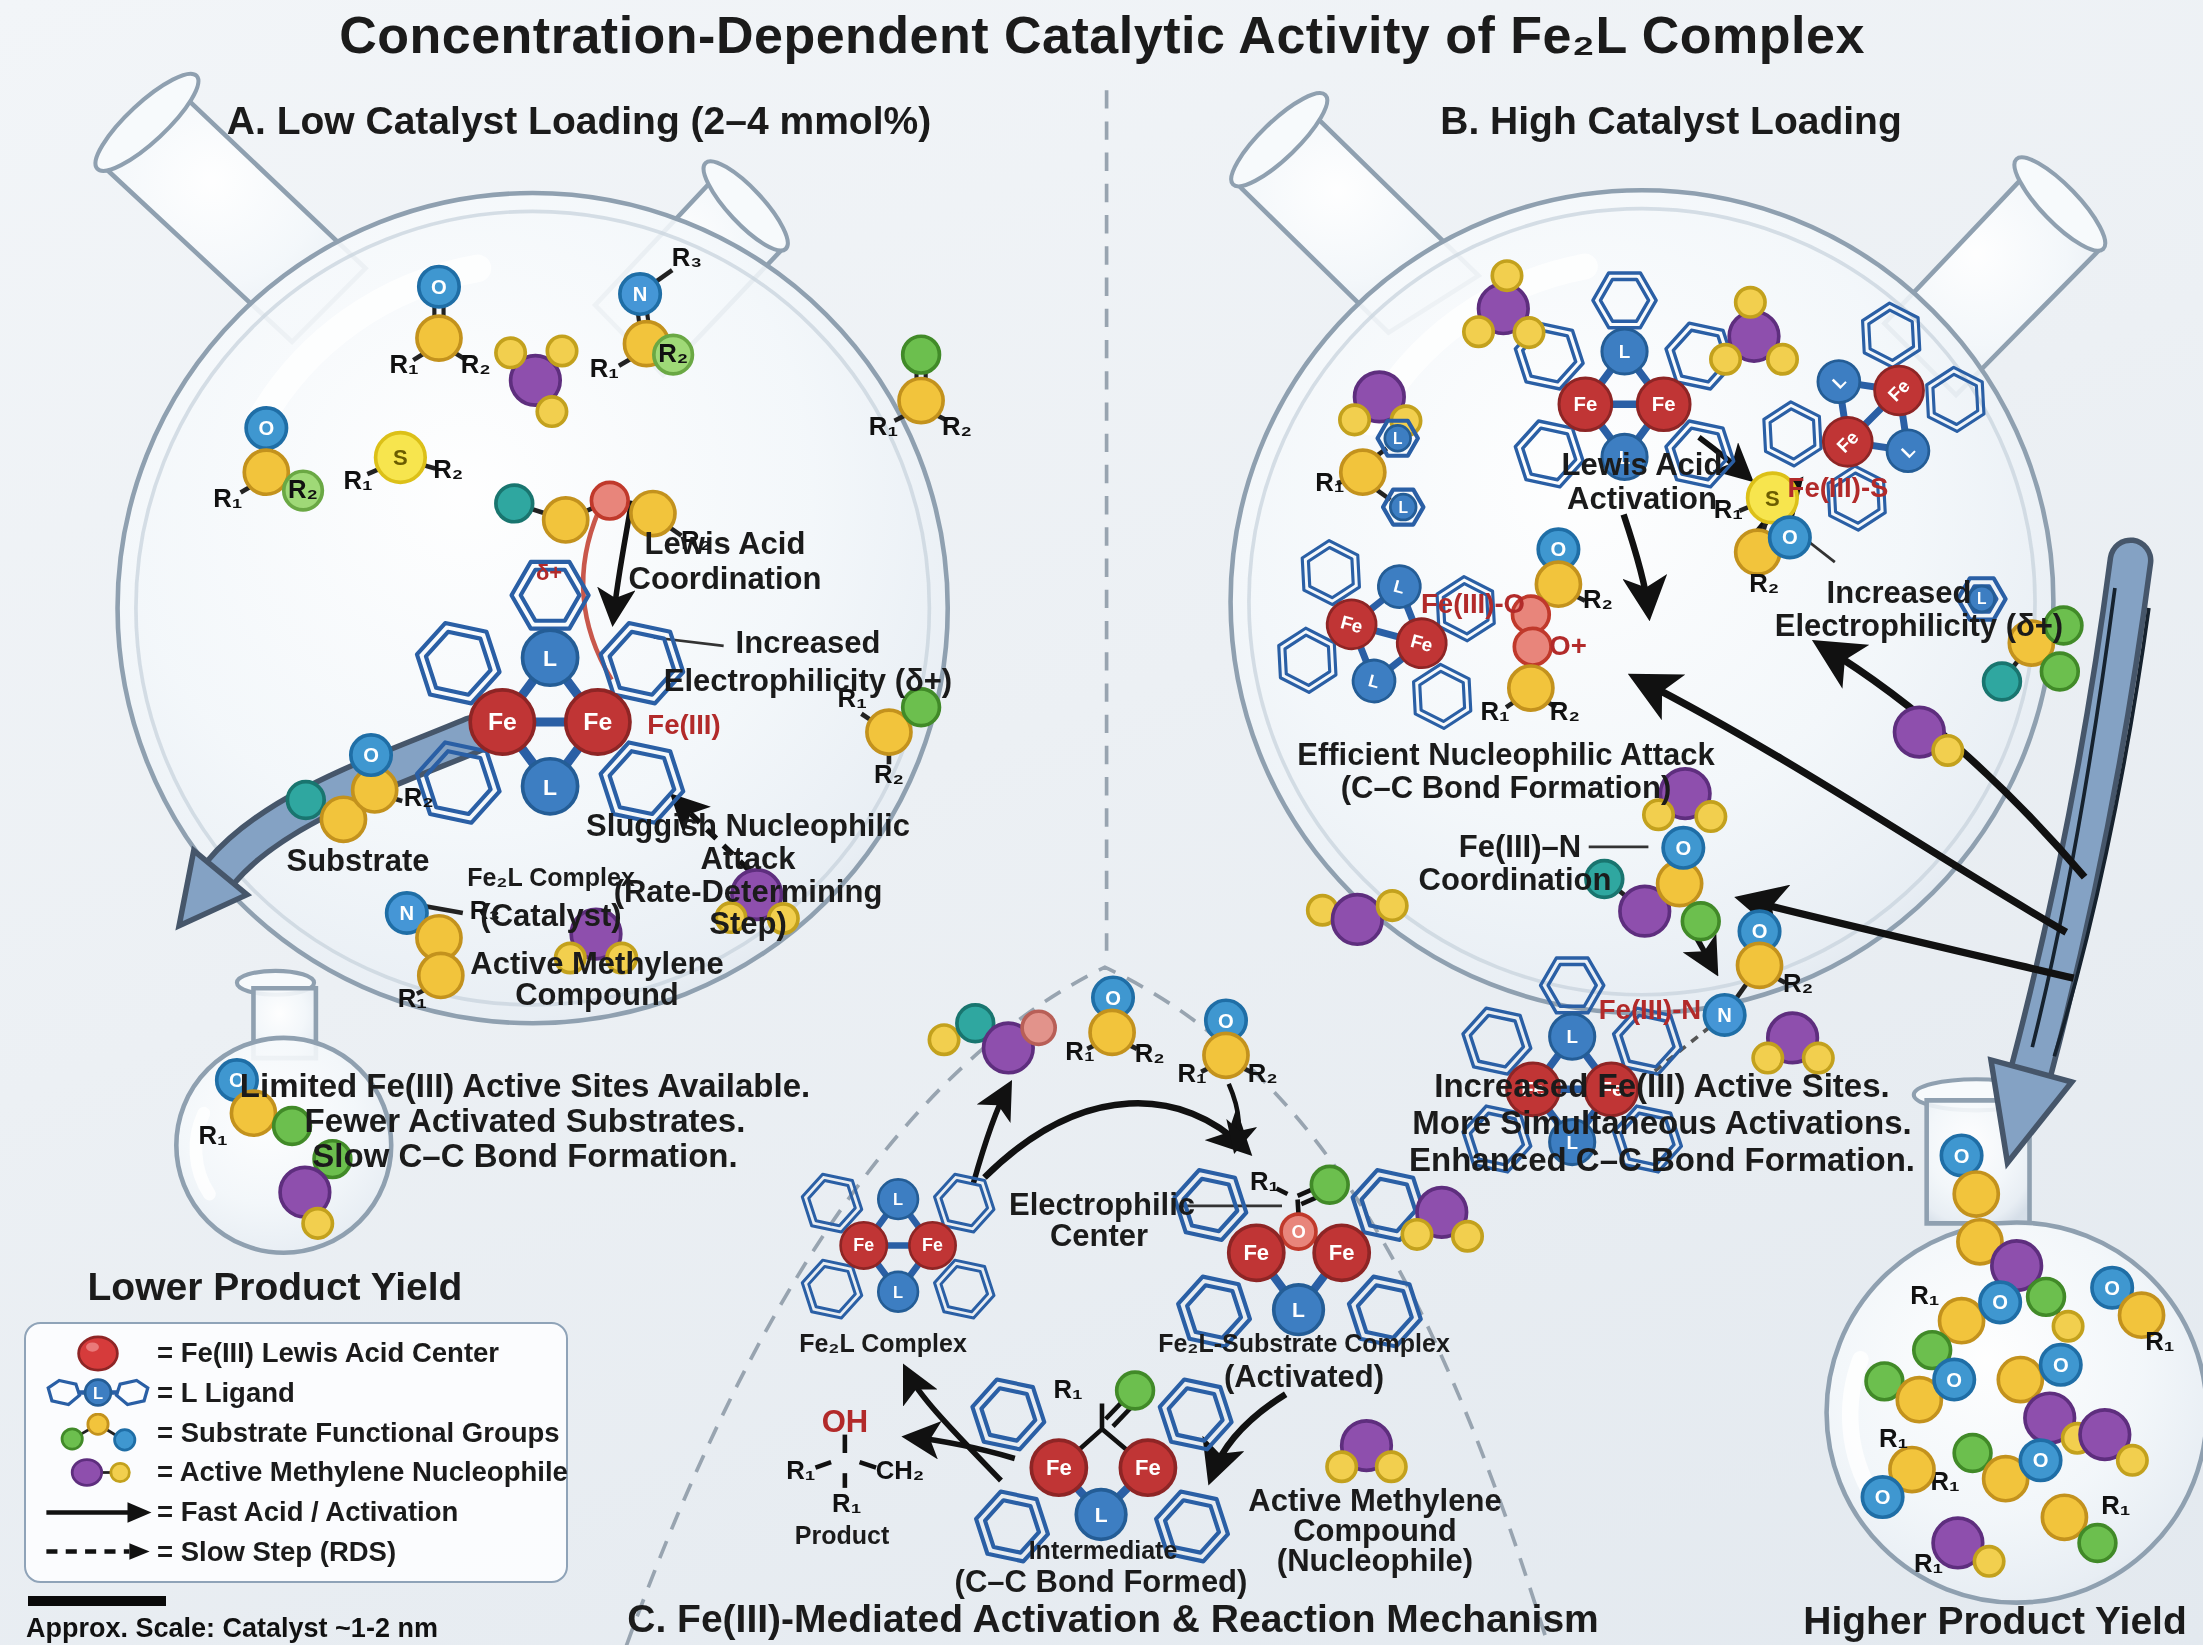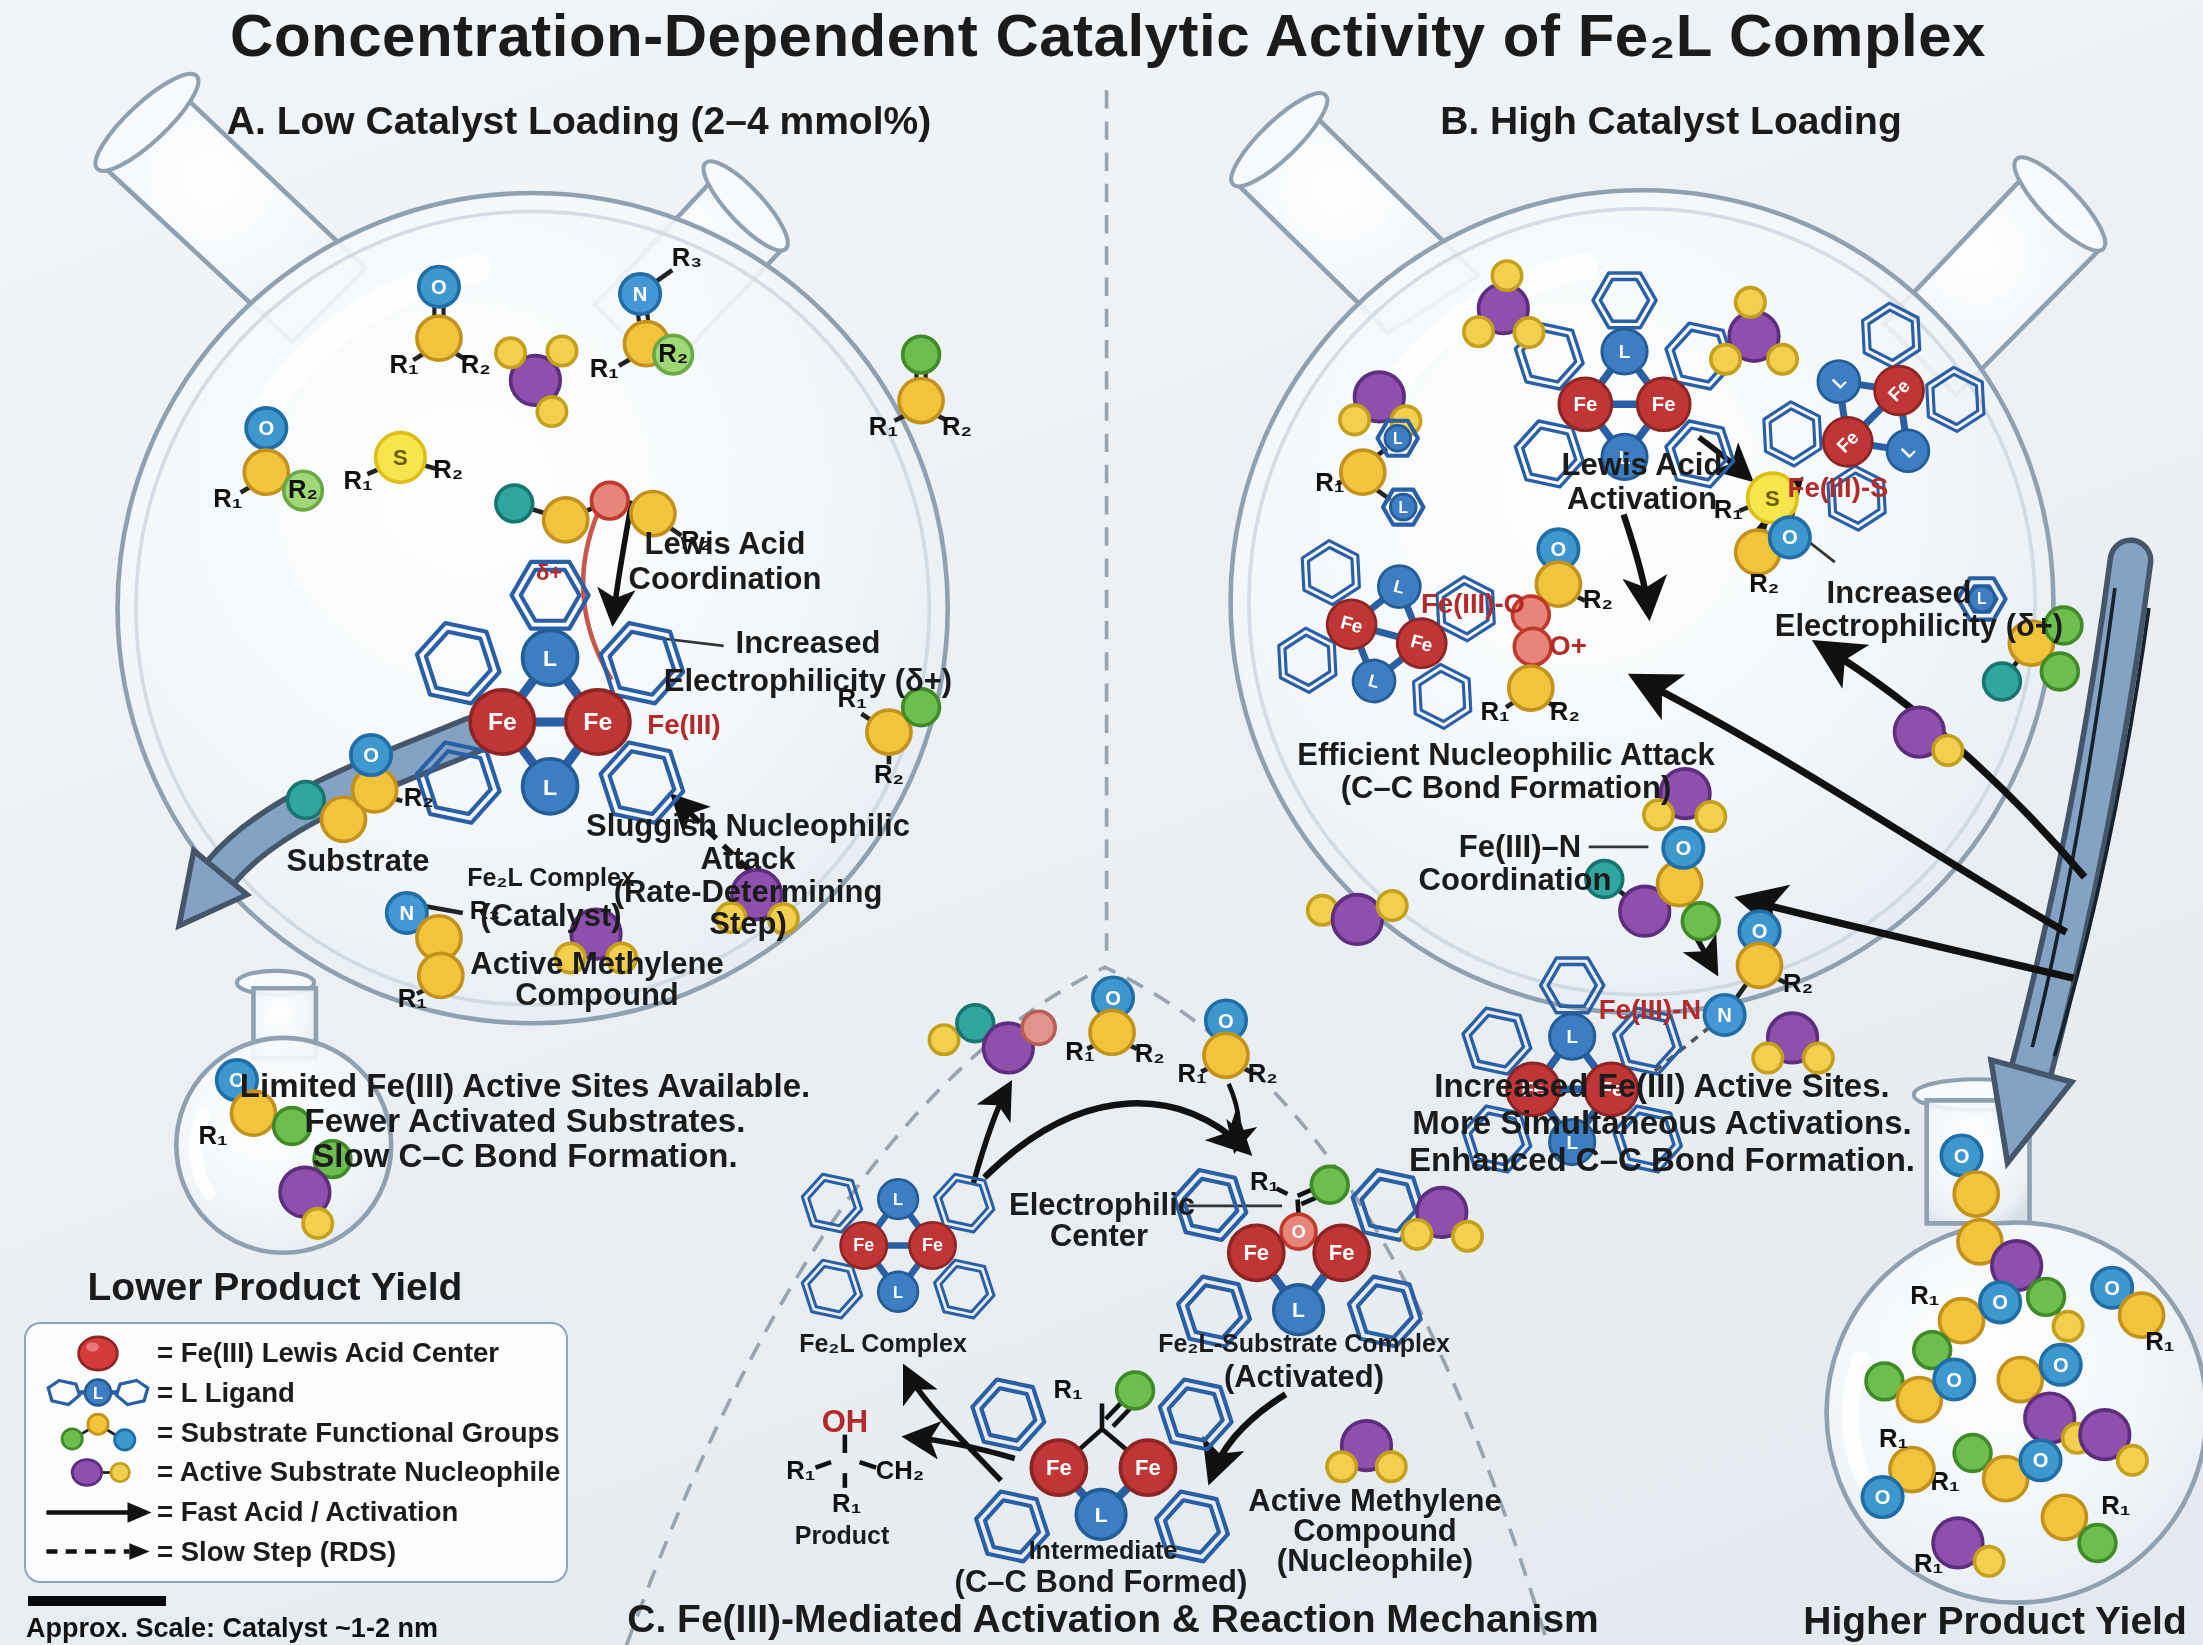--- a/index.html
+++ b/index.html
@@ -2,21 +2,21 @@
 <html style="font-size:14.7px"><head>
 <meta charset="utf-8">
 <style>
   html,body{margin:0;padding:0;}
   body{font-family:"Liberation Sans",sans-serif;background:#dfe5ec;}
   #page{position:relative;width:2204px;height:1646px;overflow:hidden;
         background:linear-gradient(160deg,#f2f5f8 0%,#ecf0f4 45%,#e3e9ef 100%);}
   #scene{position:absolute;left:0;top:0;}
   .lbl{position:absolute;transform:translate(-50%,-50%);white-space:nowrap;
        color:#1b1b1b;font-weight:bold;text-align:center;line-height:1.05;}
-  .t-title{font-size:60px;letter-spacing:0.5px;margin-left:6px;}
+  .t-title{font-size:52px;letter-spacing:0.5px;}
   .t-header{font-size:39px;}
   .t-big{font-size:25px;}
   .t-med{font-size:31px;}
   .t-sum{font-size:33px;}
   .t-small{font-size:27.5px;}
   .t-red{color:#b22a2a;}
   .t-yield{font-size:39px;}
   .t-ctitle{font-size:39px;}
   #legend-box{position:absolute;left:24px;top:1322px;width:544px;height:261px;
       background:rgba(252,253,255,.92);border:2.8px solid #8fa3b8;border-radius:16.5px;
@@ -819,21 +819,21 @@
         <circle cx="93" cy="29" r="11" fill="#3f97d0" stroke="#1f6ea6" stroke-width="3"></circle>
       </svg>
       <span class="leg-tx">= Substrate Functional Groups</span>
     </div>
     <div class="leg-row">
       <svg class="leg-ic" viewBox="0 0 128 42">
         <line x1="56" y1="21" x2="88" y2="21" stroke="#222" stroke-width="3"></line>
         <ellipse cx="52" cy="21" rx="16" ry="14" fill="#8e4fad" stroke="#5e2e7e" stroke-width="3"></ellipse>
         <circle cx="88" cy="21" r="10" fill="#f2cf4e" stroke="#c3a11d" stroke-width="3"></circle>
       </svg>
-      <span class="leg-tx">= Active Substrate Nucleophile</span>
+      <span class="leg-tx">= Active Methylene Nucleophile</span>
     </div>
     <div class="leg-row">
       <svg class="leg-ic" viewBox="0 0 128 42">
         <line x1="8" y1="21" x2="98" y2="21" stroke="#111" stroke-width="5"></line>
         <polygon points="96,10 122,21 96,32" fill="#111"></polygon>
       </svg>
       <span class="leg-tx">= Fast Acid / Activation</span>
     </div>
     <div class="leg-row">
       <svg class="leg-ic" viewBox="0 0 128 42">

